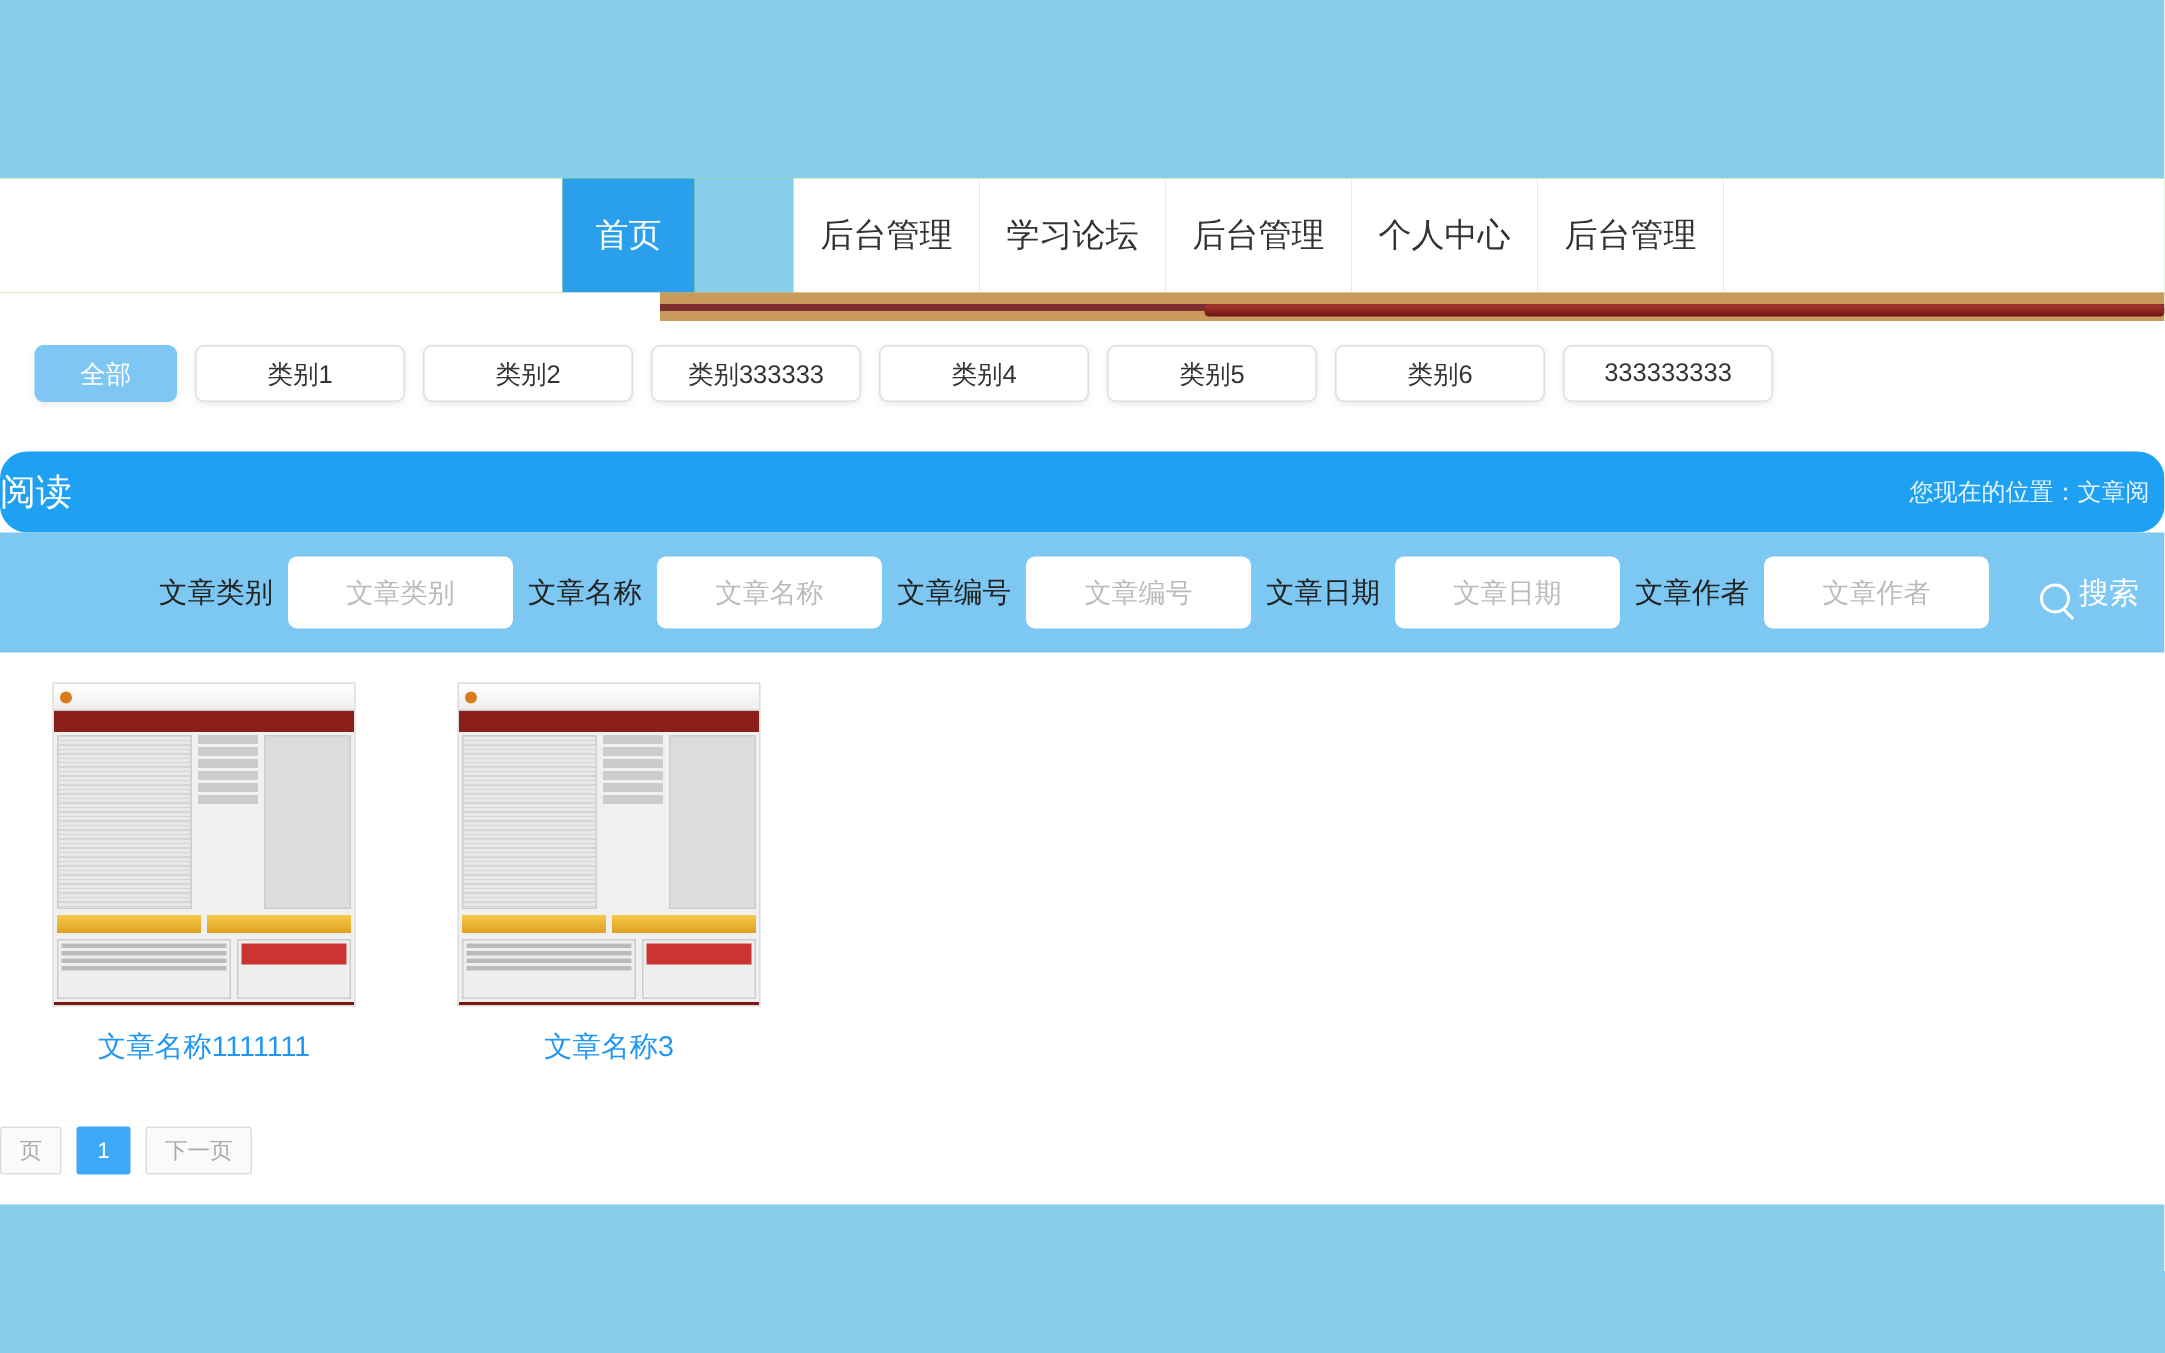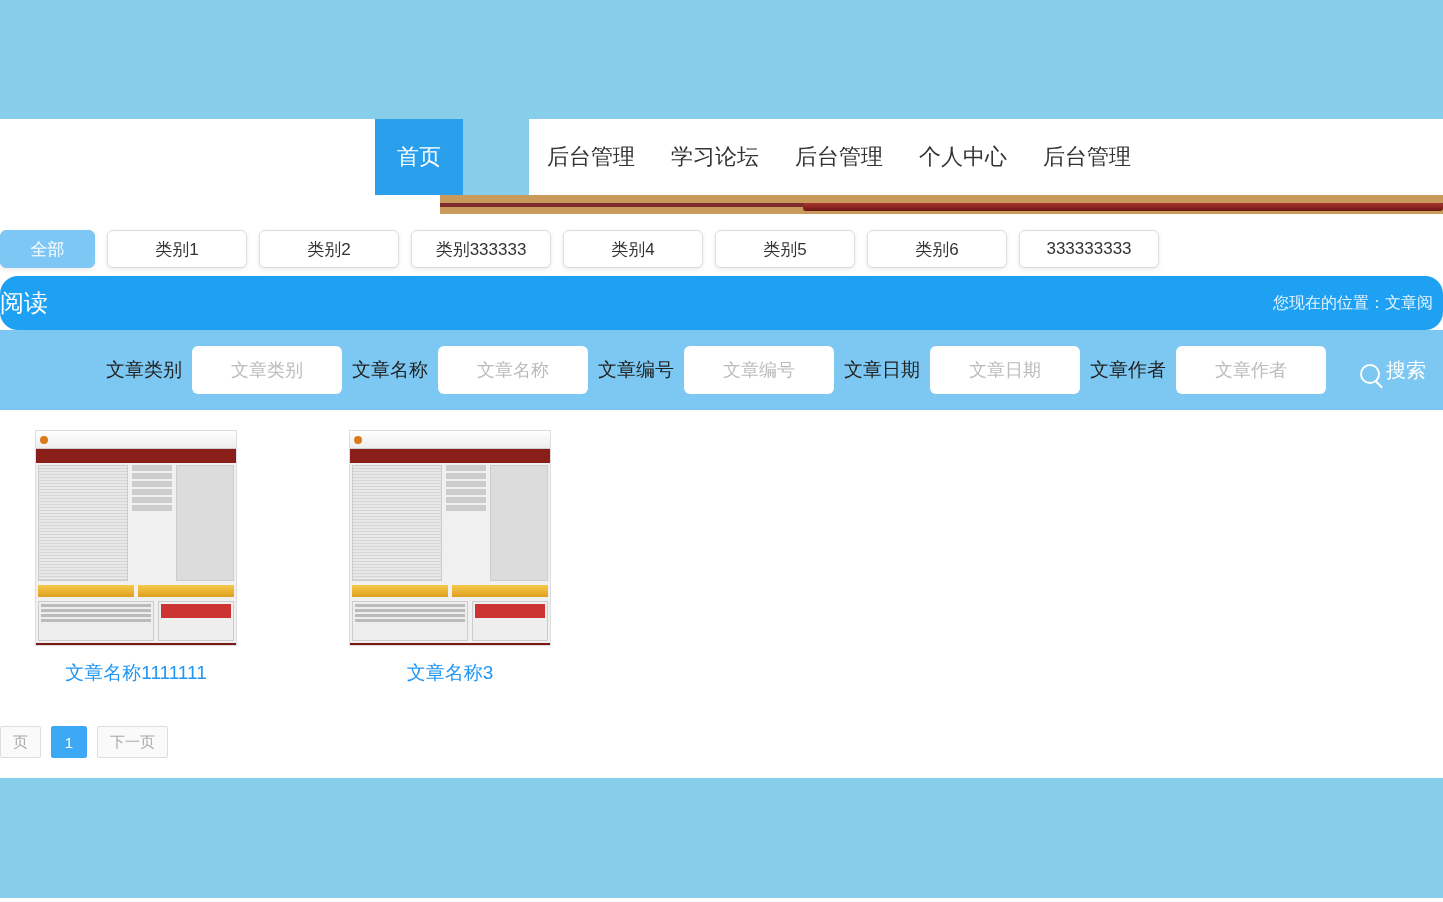--- a/index.html
+++ b/index.html
@@ -13,36 +13,36 @@
 .nav-item { display: flex; align-items: center; justify-content: center; padding: 0 22px; font-size: 22px; color: #333; cursor: pointer; background: #fff; }
 .nav-item.active { background: #2aa0ec; color: #fff; }
 .nav-rest { flex: 1; background: #fff; }
 .nav-items { display: flex; gap: 0; }
 .nav-items .nav-item { padding: 0 18px; }
 
 .banner-strip { height: 19px; background: linear-gradient(to bottom, #c99a5b 0%, #c99a5b 40%, #7d2d2d 40%, #7d2d2d 65%, #c99a5b 65%, #c99a5b 100%); position: relative; }
 .banner-strip::before { content:""; position:absolute; left:0; top:0; width:440px; height:100%; background:#fff; }
 .banner-strip::after { content:""; position:absolute; right:0; top:40%; width:640px; height:8px; background: linear-gradient(to bottom,#aa3530,#6d1612); border-radius: 3px; }
 
-.cat-bar { display: flex; gap: 12px; padding: 16px 0 8px 0; background: #fff; align-items: flex-end; }
+.cat-bar { display: flex; gap: 12px; padding: 16px 0 33px 0; background: #fff; align-items: flex-end; margin-left: 23px; }
 .cat-pill { min-width: 140px; height: 38px; border: 1px solid #ddd; border-radius: 6px; display: flex; align-items: center; justify-content: center; font-size: 17px; color: #333; cursor: pointer; box-shadow: 0 2px 5px rgba(0,0,0,0.08); background:#fff; }
 .cat-pill.active { background: #7ec7f5; color: #fff; border-color: #7ec7f5; width: 95px; min-width: 95px; }
 
 .page-head { background: #1ea0f3; color: #fff; height: 54px; display: flex; align-items: center; justify-content: space-between; padding: 0 10px 0 0; font-size: 24px; border-radius: 18px; }
 .page-head .right { font-size: 16px; color: #e5f4ff; }
 
 .filter-bar { background: #7dc8f2; padding: 16px 0; display: flex; align-items: center; gap: 10px; padding-left: 106px; }
 .filter-label { font-size: 19px; color: #222; }
 .filter-input { width: 150px; height: 48px; border: none; border-radius: 6px; text-align: center; font-size: 18px; color: #999; background: #fff; outline: none; }
 .filter-input::placeholder { color: #bbb; }
 .search-btn { display: flex; align-items: flex-end; gap: 6px; color: #fff; font-size: 20px; margin-left: 24px; cursor: pointer; }
 .search-icon { width: 20px; height: 20px; border: 2px solid #fff; border-radius: 50%; position: relative; }
 .search-icon::after { content:""; position:absolute; width:2px; height:9px; background:#fff; bottom:-7px; right:-2px; transform:rotate(-45deg); }
 
-.cards { display: flex; gap: 112px; padding: 20px 35px; }
+.cards { display: flex; gap: 68px; padding: 20px 35px; }
 .card { width: 202px; cursor: pointer; }
 .thumb { width: 202px; height: 216px; background: #f0f0f0; border: 1px solid #ddd; position: relative; overflow:hidden; }
 .thumb .hdr { height: 18px; background: linear-gradient(#fff,#eee); border-bottom: 1px solid #ccc; display:flex; align-items:center; padding:0 4px; }
 .thumb .hdr .dot { width:8px;height:8px;background:#d97b18;border-radius:50%;margin-right:3px; }
 .thumb .bar1 { height: 14px; background:#8a1f1a; }
 .thumb .cols { display:flex; height:120px; }
 .thumb .c1 { width:45%; background:repeating-linear-gradient(#e8e8e8,#e8e8e8 2px,#d5d5d5 2px,#d5d5d5 3px); border:1px solid #ccc; margin:2px; }
 .thumb .c2 { width:22%; padding:2px; }
 .thumb .c2 div { height:6px; background:#ccc; margin-bottom:2px; }
 .thumb .c3 { flex:1; background:#dcdcdc; margin:2px; border:1px solid #ccc; }

